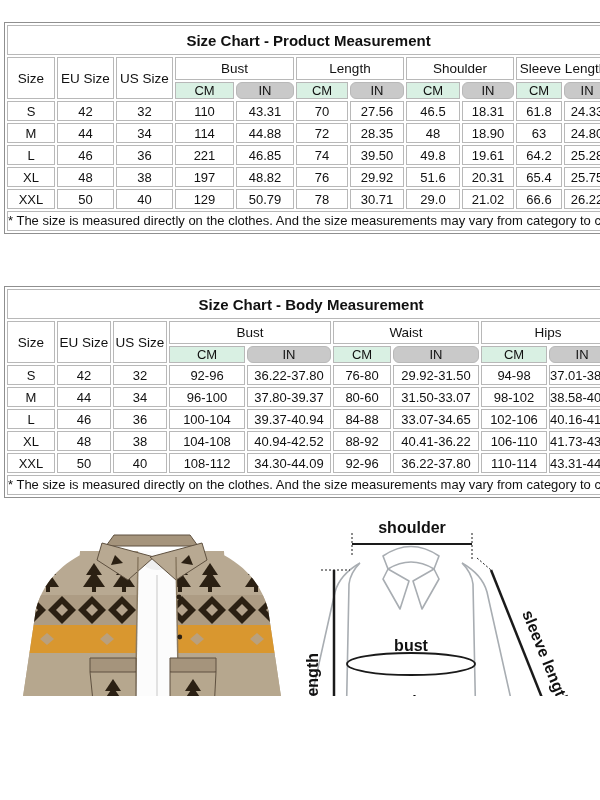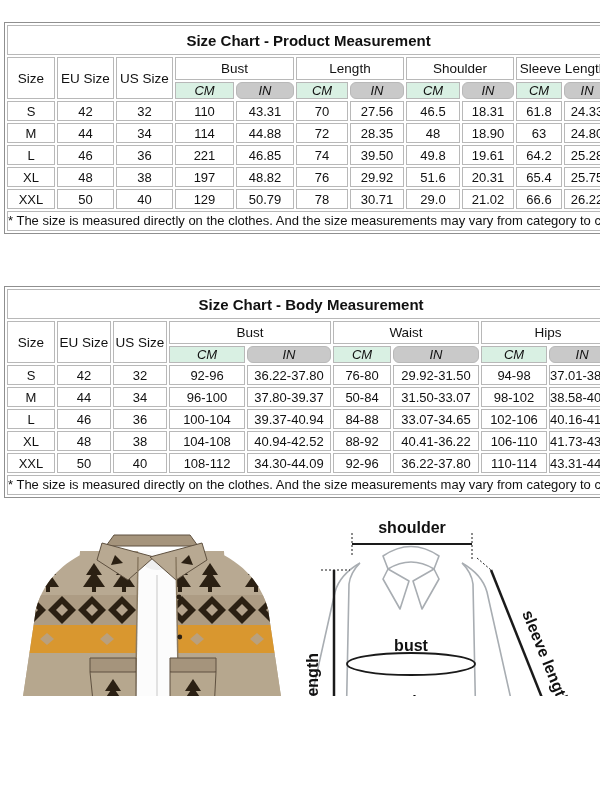--- a/index.html
+++ b/index.html
@@ -15,21 +15,21 @@
   #product-table { top: 22px; }
   #body-table { top: 286px; }
   .size-table td {
     border: 1px solid var(--cell-border, #b8b8b8);
     text-align: center; vertical-align: middle;
     font-size: 13px; color: var(--text, #111);
     padding: 0; height: 18px; white-space: nowrap; overflow: hidden;
   }
   .size-table .title-cell { height: 28px; font-weight: bold; font-size: 15px; }
   .size-table .group-cell { height: 21px; font-size: 13.5px; }
-  .size-table .unit-cell { height: 15px; font-style: italic; }
+  .size-table .unit-cell { height: 15px; }
   .cm { background: var(--cm-cell-bg, #d9f0e3); }
   .in { background: var(--in-cell-bg, #c9c9c9); border-radius: 6px; }
   .footnote-cell {
     text-align: left; white-space: normal; height: 35px;
     padding: 1px 4px; font-size: 13px; line-height: 1.3;
   }
 
   .photo { position: absolute; left: 2px; top: 515px; }
   .diagram { position: absolute; left: 288px; top: 517px; }
   svg text { font-family: "Liberation Sans", sans-serif; }
@@ -195,21 +195,21 @@
           <td>29.92-31.50</td>
           <td>94-98</td>
           <td>37.01-38.58</td>
         </tr>
         <tr>
           <td>M</td>
           <td>44</td>
           <td>34</td>
           <td>96-100</td>
           <td>37.80-39.37</td>
-          <td>50-84</td>
+          <td>80-60</td>
           <td>31.50-33.07</td>
           <td>98-102</td>
           <td>38.58-40.16</td>
         </tr>
         <tr>
           <td>L</td>
           <td>46</td>
           <td>36</td>
           <td>100-104</td>
           <td>39.37-40.94</td>

